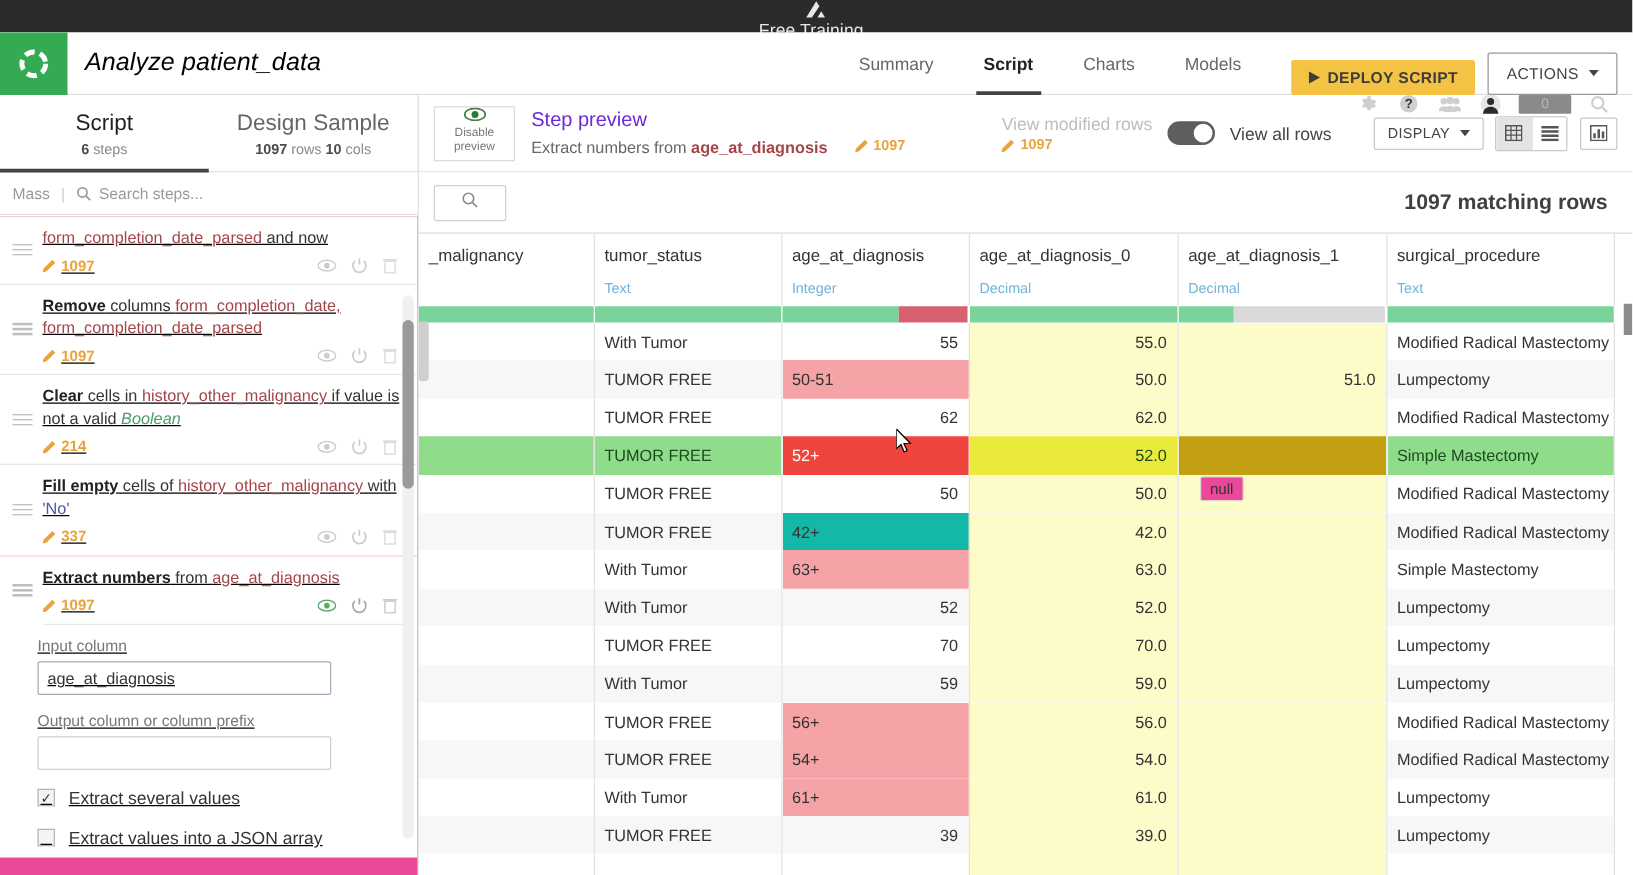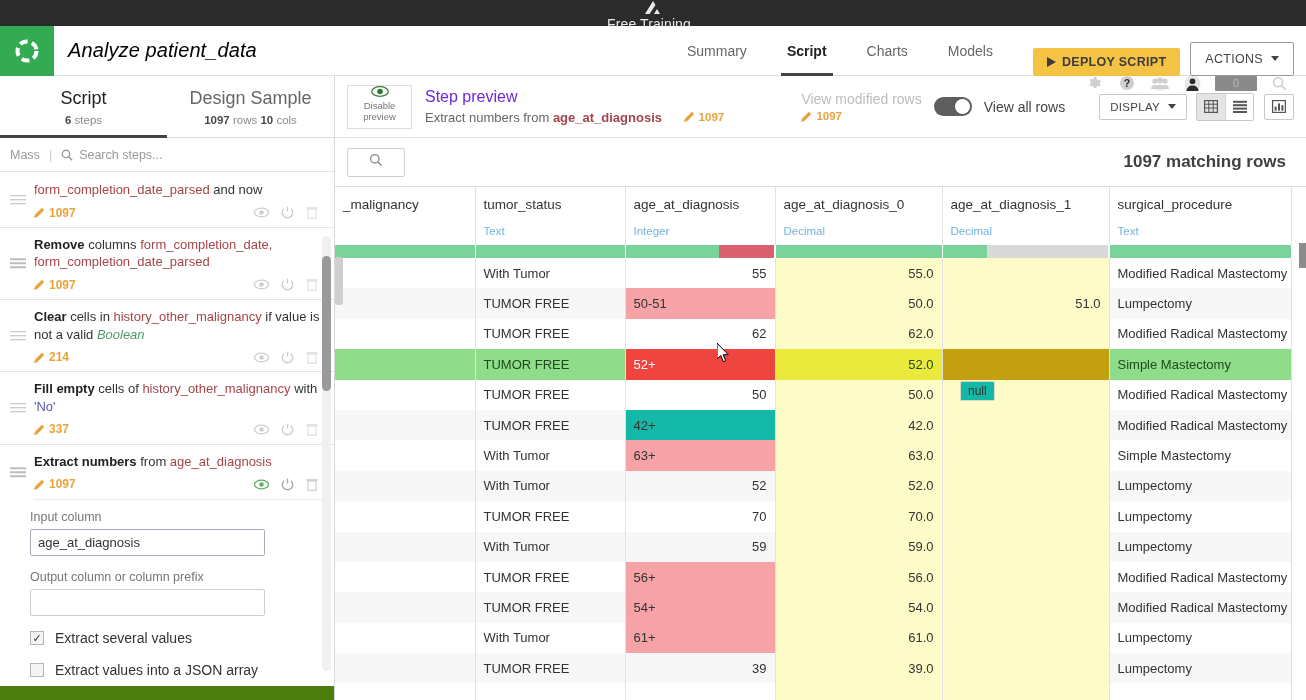--- a/index.html
+++ b/index.html
@@ -83,21 +83,21 @@
   .ltab .t1 { font-size:18px; color:#666; }
   .ltab.sel .t1 { color:#222; }
   .ltab .t2 { font-size:11.5px; color:#8a8a8a; margin-top:5px; }
   .ltab .t2 b { color:#4a4a4a; }
   .ltab.sel::after{ content:""; position:absolute; left:0; right:0; bottom:-1px; height:3px; background:#444;}
   .left-search { height:34px; display:flex; align-items:center; border-bottom:1px solid #e3e3e3;
                  font-size:12.5px; color:#9a9a9a; padding-left:10px; background:#fff;}
   .left-search .sep { margin:0 9px; color:#ccc; }
   .left-search .mag { margin-right:6px; display:inline-flex; }
 
-  .steps { position:absolute; top:97px; bottom:0; left:0; right:0; overflow:hidden; background:#4d7c0f;}
+  .steps { position:absolute; top:97px; bottom:0; left:0; right:0; overflow:hidden; background:#ec4899;text-decoration:underline;}
   .step {
     background:#fff; border-bottom:1px solid #e6e6e6; padding:8px 10px 6px 34px; position:relative;
     font-size:13px; line-height:1.35; color:#333;
   }
   .step.first { border-top:none; }
   .step .grip {
     position:absolute; left:10px; top:50%; transform:translateY(-50%); width:16px;
     display:flex; flex-direction:column; gap:2.5px;
   }
   .step .grip i { display:block; height:1.5px; background:#bdbdbd; width:16px; }
@@ -177,21 +177,21 @@
   td.cell { height:30.4px; padding:0 8px; white-space:nowrap; overflow:hidden; color:#333;
             border-bottom:none; }
   td.num { text-align:right; }
   tr.alt td.cell { background:#f7f7f7; }
   tr.hl td.cell { background:#8fdc8b !important; color:#1d4b1e; }
   .tbl-vscroll { position:absolute; right:0; top:0; width:7px; bottom:0; background:transparent;}
   .tbl-vscroll i { position:absolute; right:0; top:56px; width:7px; height:25px; background:#8c8c8c; display:block;}
   .tbl-hscroll-l { position:absolute; left:0; top:70px; width:8px; height:48px; background:#cfcfcf; border-radius:3px;}
 
   .null-tip {
-    position:absolute; left:960px; top:381px; background:#14b8a6; border:1px solid #d8d8c8;
+    position:absolute; left:960px; top:381px; background:#ec4899; border:1px solid #d8d8c8;
     font-size:12px; color:#333; padding:2px 7px; border-radius:2px; z-index:40;
   }
   .cursor { position:absolute; left:717px; top:343px; z-index:50; }
 </style>
 </head>
 <body>
 
 <div id="app">
 
   <div class="topbar">

